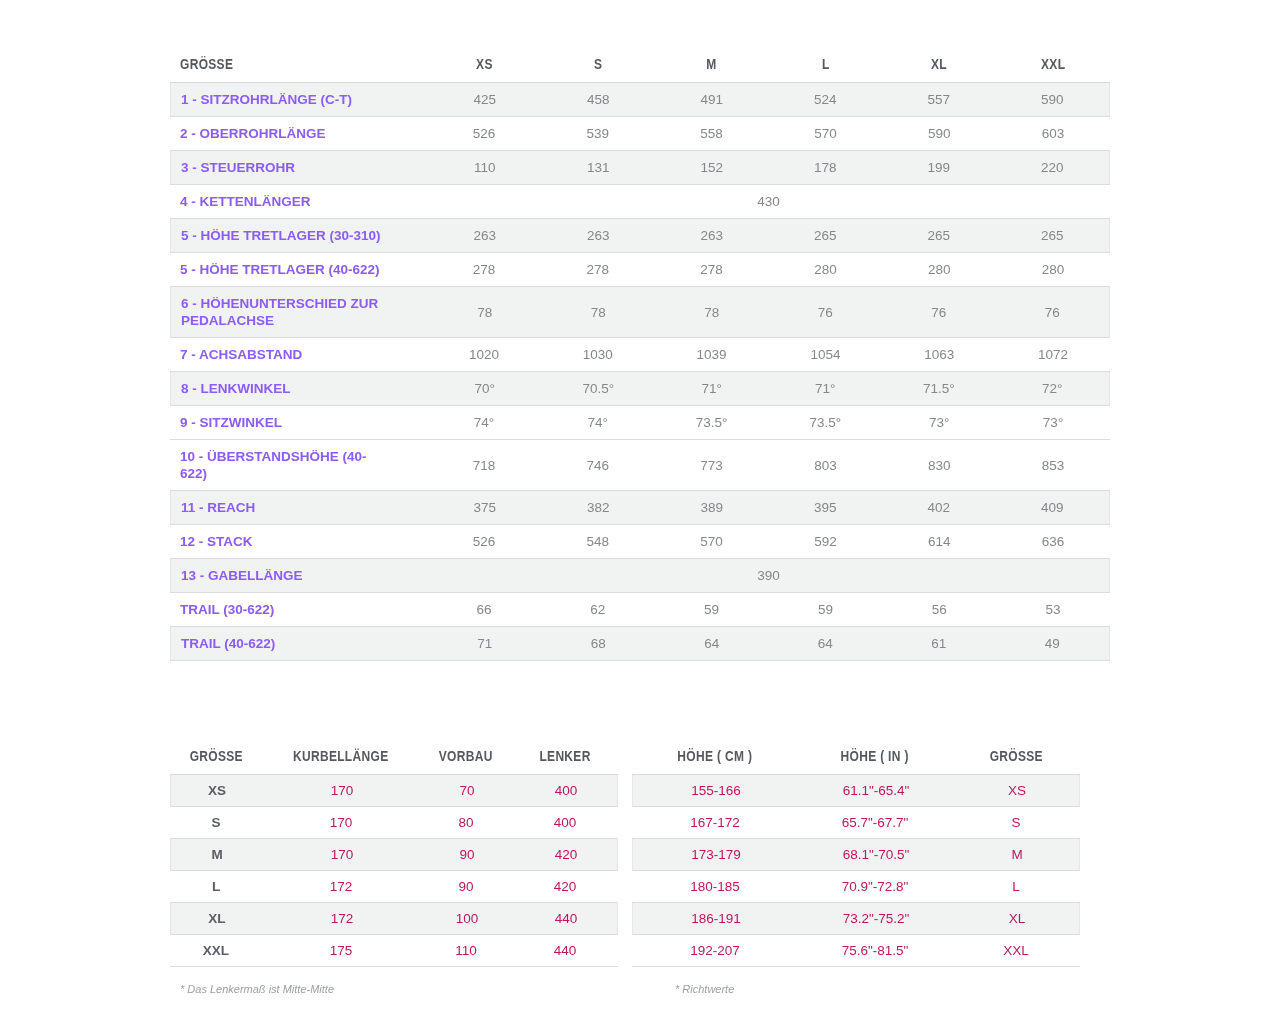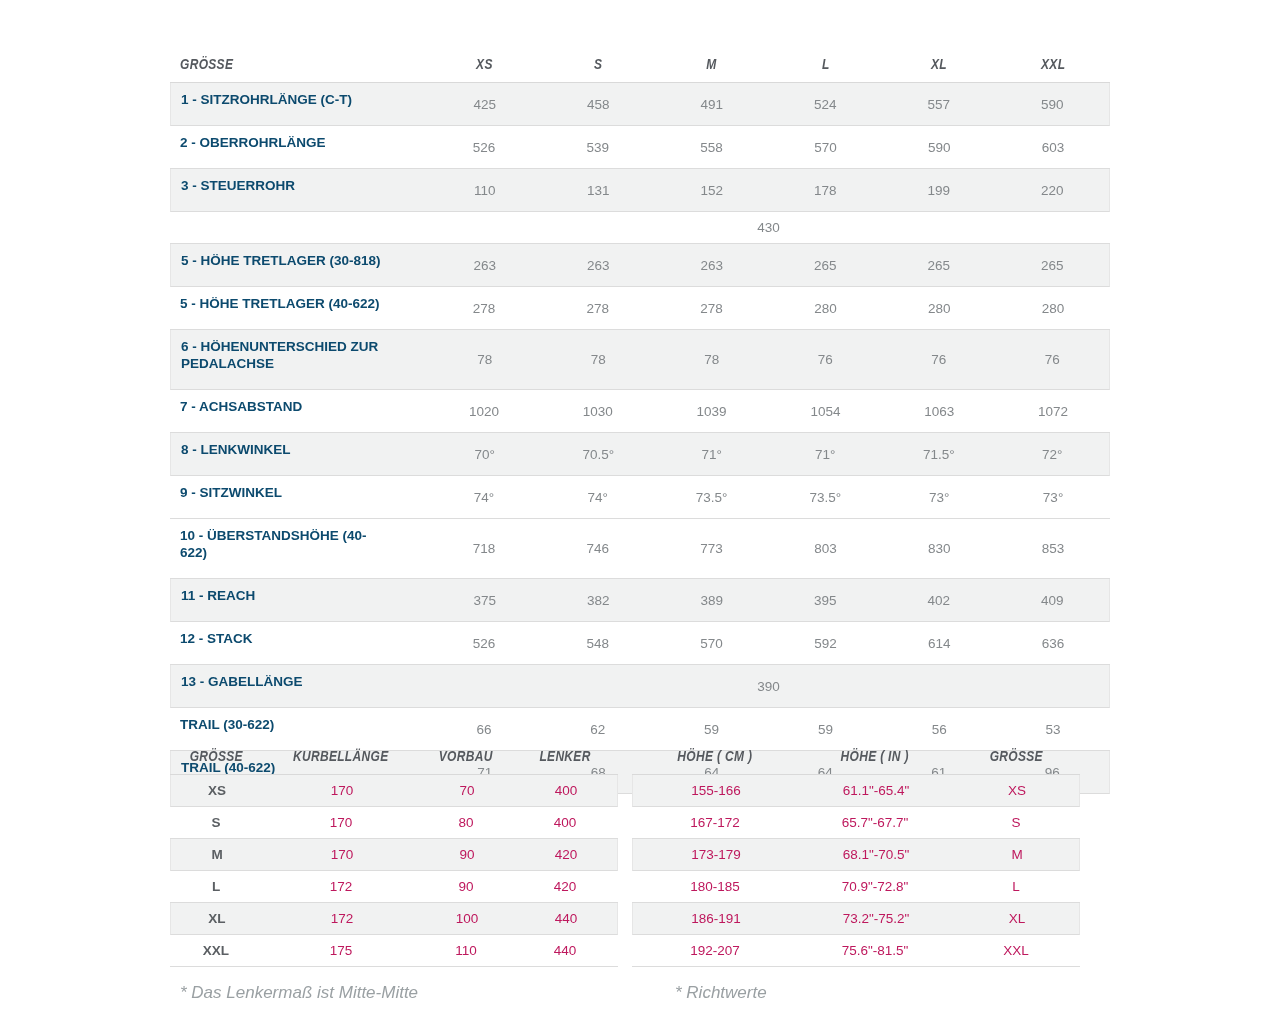--- a/index.html
+++ b/index.html
@@ -17,45 +17,45 @@
     font-size:15px;
     letter-spacing:0.4px;
     color:#55595e;
     white-space:nowrap;
   }
   .hd-left { transform-origin:0 50%; }
   .footnote {
     position:absolute;
     font-style:italic;
     color:#9aa0a3;
-    font-size:17px;
+    font-size:11px;
   }
   
   .geo { position:absolute; left:170px; top:45px; width:940px; }
   .g-head, .g-row {
     display:grid;
     grid-template-columns:257px repeat(6, 1fr);
     align-items:center;
     box-sizing:border-box;
   }
   .g-head { height:38px; border-bottom:1px solid #d9d9d9; }
-  .g-hcell { text-align:center;font-style:italic; }
+  .g-hcell { text-align:center; }
   .g-hcell.left { text-align:left; padding-left:10px; }
   .g-row { border-bottom:1px solid #dcdcdc; }
   .g-row.striped {
     background:#f1f2f2;
     border-left:1px solid #e6e6e6;
     border-right:1px solid #e6e6e6;
   }
   .g-label {
     font-weight:bold;
-    color:#0c4a6e;
+    color:#8b5cf6;
     font-size:13.5px;
     line-height:17px;
-    padding:8px 34px 17px 10px;
+    padding:8px 34px 8px 10px;
   }
   .g-val, .g-span {
     text-align:center;
     color:#84888b;
     font-size:13.5px;
     padding:8px 0;
   }
   .g-span { grid-column:2 / -1; }
   
   .comp { position:absolute; left:170px; top:737px; width:448px; }
@@ -127,24 +127,25 @@
         <div class="g-row striped">
           <div class="g-label">3 - STEUERROHR</div>
           <div class="g-val">110</div>
           <div class="g-val">131</div>
           <div class="g-val">152</div>
           <div class="g-val">178</div>
           <div class="g-val">199</div>
           <div class="g-val">220</div>
         </div>
         <div class="g-row">
+          <div class="g-label">4 - KETTENLÄNGER</div>
           <div class="g-span">430</div>
         </div>
         <div class="g-row striped">
-          <div class="g-label">5 - HÖHE TRETLAGER (30-818)</div>
+          <div class="g-label">5 - HÖHE TRETLAGER (30-310)</div>
           <div class="g-val">263</div>
           <div class="g-val">263</div>
           <div class="g-val">263</div>
           <div class="g-val">265</div>
           <div class="g-val">265</div>
           <div class="g-val">265</div>
         </div>
         <div class="g-row">
           <div class="g-label">5 - HÖHE TRETLAGER (40-622)</div>
           <div class="g-val">278</div>
@@ -230,21 +231,21 @@
           <div class="g-val">56</div>
           <div class="g-val">53</div>
         </div>
         <div class="g-row striped">
           <div class="g-label">TRAIL (40-622)</div>
           <div class="g-val">71</div>
           <div class="g-val">68</div>
           <div class="g-val">64</div>
           <div class="g-val">64</div>
           <div class="g-val">61</div>
-          <div class="g-val">96</div>
+          <div class="g-val">49</div>
         </div>
       </div>
   </section>
 
   <section class="comp">
     <div class="h-row" id="comp-head">
         <div class="g-hcell"><span class="hd">GRÖSSE</span></div>
         <div class="g-hcell"><span class="hd">KURBELLÄNGE</span></div>
         <div class="g-hcell"><span class="hd">VORBAU</span></div>
         <div class="g-hcell"><span class="hd">LENKER</span></div>

